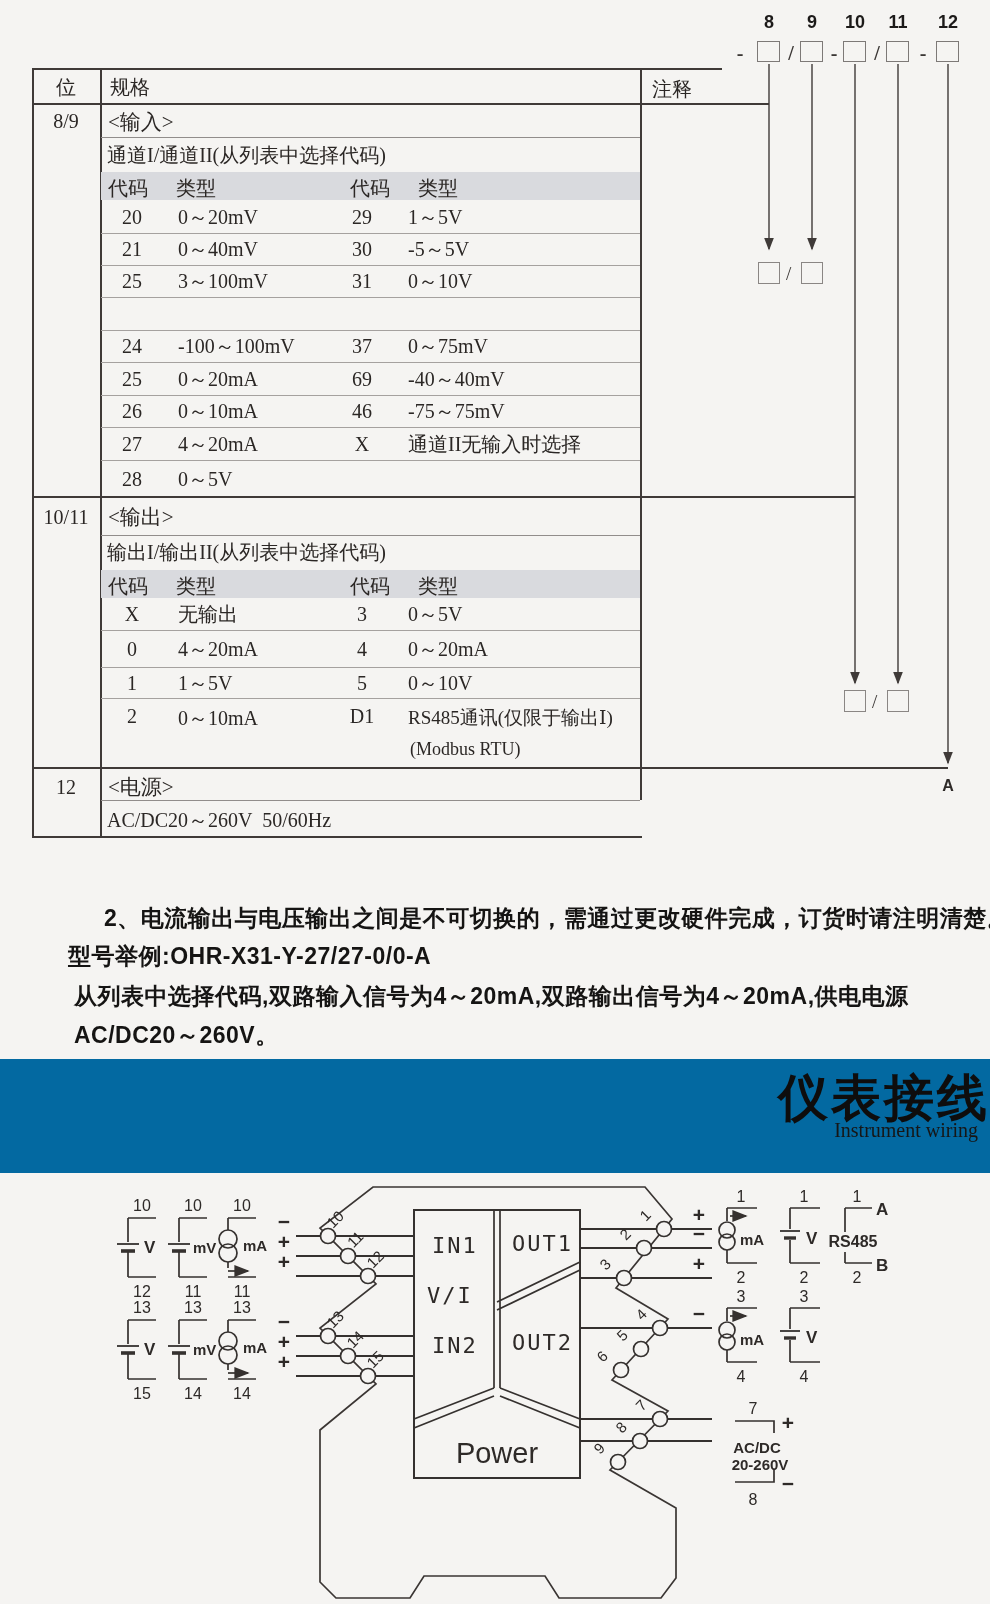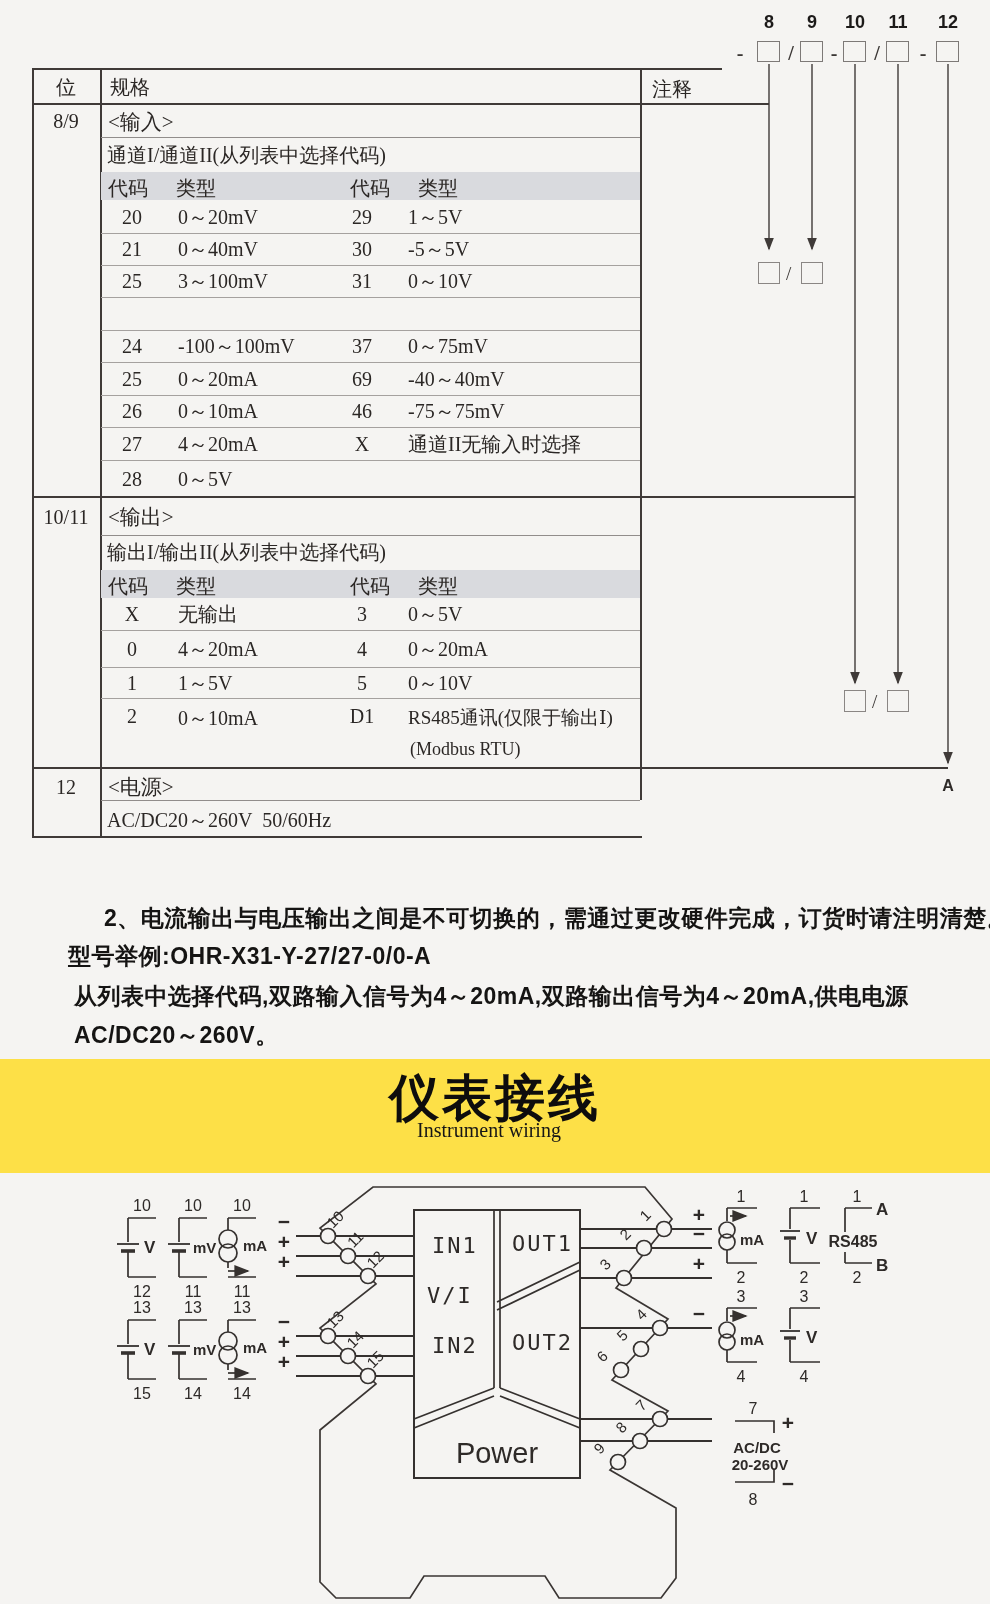--- a/index.html
+++ b/index.html
@@ -29,21 +29,21 @@
   .trow .c1{left:7px;width:48px;text-align:center}
   .trow .t1{left:77px}
   .trow .c2{left:237px;width:48px;text-align:center}
   .trow .t2{left:307px}
   .hdr span{position:absolute;top:3px;font-size:20px}
   .pre{white-space:pre}
   
   .note{font-family:"Liberation Sans","DejaVu Sans",sans-serif;font-size:23px;font-weight:600;
         color:#151413;letter-spacing:.5px;white-space:nowrap}
   
-  .banner{left:0;top:1059px;width:990px;height:114px;background:#fde047;text-align:center}
+  .banner{left:0;top:1059px;width:990px;height:114px;background:#0369a1;text-align:right}
   .banner .t1{margin:0;padding-top:14px;font-size:50px;font-weight:800;letter-spacing:3px;
               color:#0e0d0d;line-height:1;font-family:"Liberation Sans","DejaVu Sans",sans-serif}
   .banner .t2{margin:-4px 12px 0 0;font-size:20px;font-weight:500;color:#161616;
               font-family:Liberation Serif, serif}
   
   svg{position:absolute;left:0;overflow:visible}
   .w{stroke:#35312f;stroke-width:2.2;fill:none}
   .ol{stroke:#3a3533;stroke-width:1.7;fill:none}
   .cs{stroke:#35312f;stroke-width:1.7;fill:none}
   .term{fill:#f5f4f2;stroke:#35312f;stroke-width:1.7}

